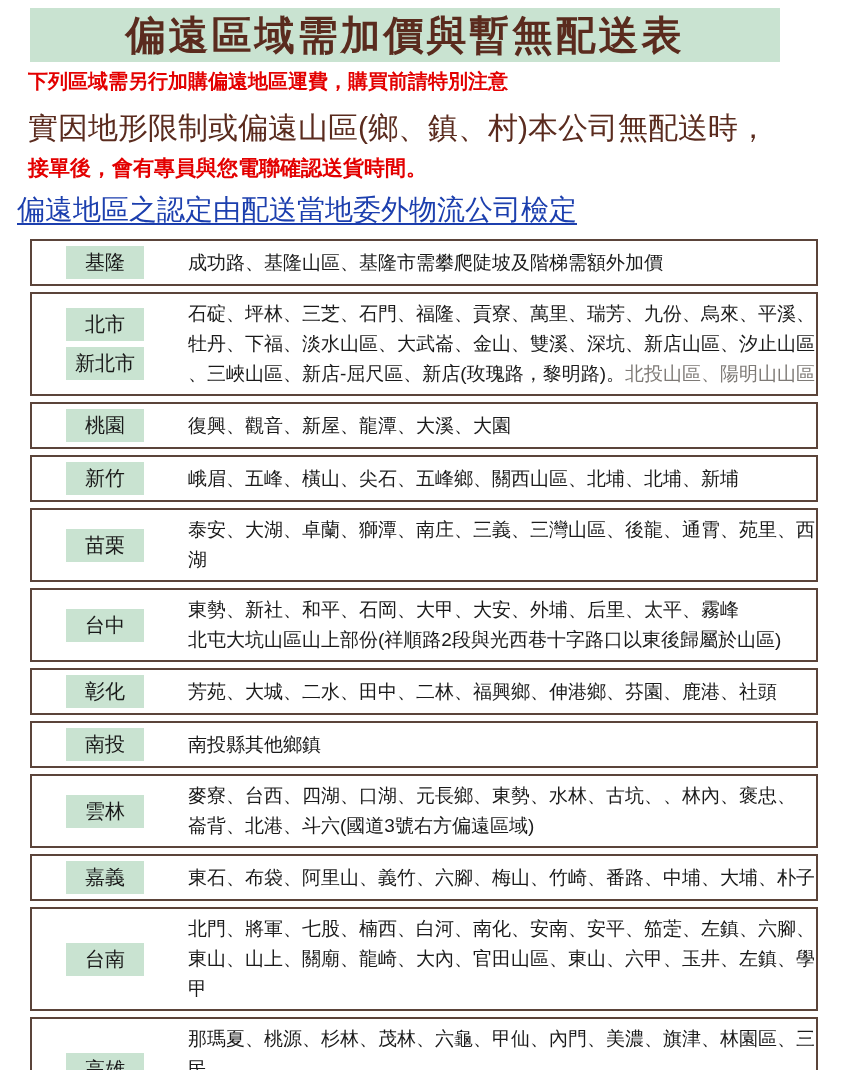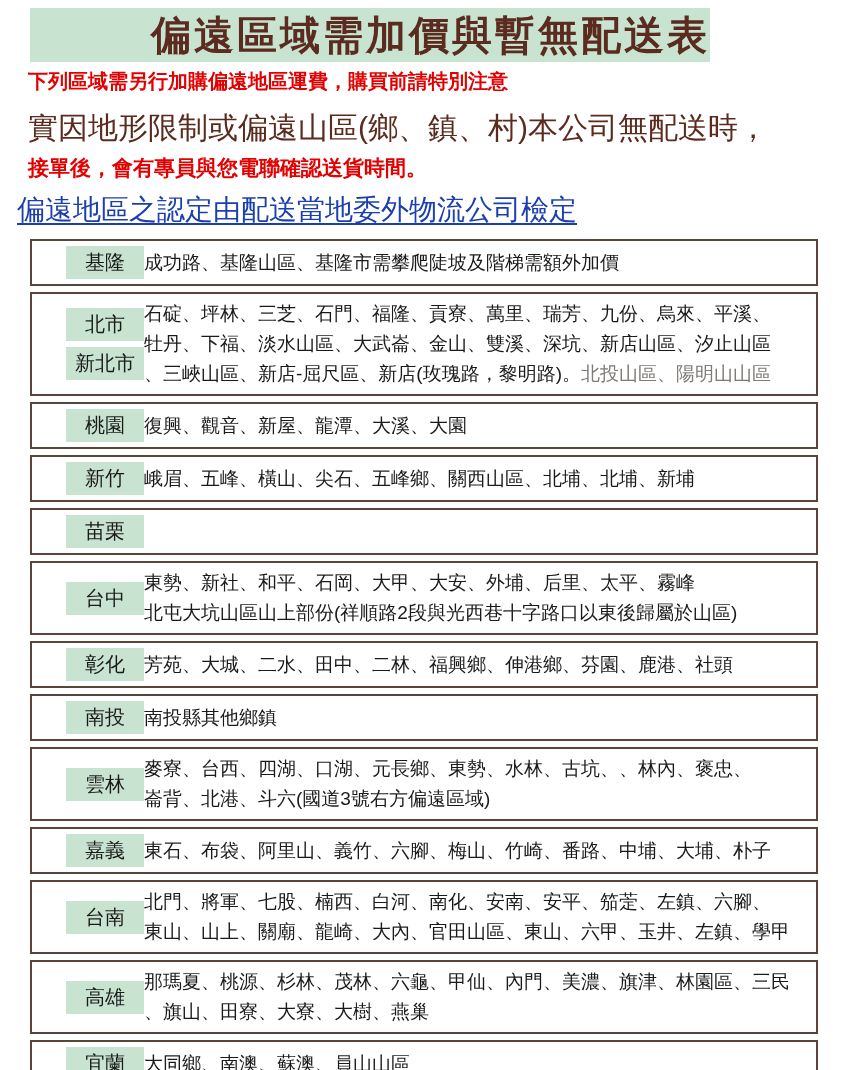--- a/index.html
+++ b/index.html
@@ -2,23 +2,23 @@
 <html><head>
 <meta charset="utf-8">
 <style>
   html,body{margin:0;padding:0;background:#ffffff;}
   body{
     width:850px;height:1070px;position:relative;
     font-family:"Liberation Sans","DejaVu Sans",sans-serif;
     -webkit-font-smoothing:antialiased;
   }
   .title-band{
-    margin:8px 0 0 30px;width:680px;height:54px;
+    margin:8px 0 0 30px;width:750px;height:54px;
     background:var(--green);color:var(--brown);
-    font-size:40px;font-weight:700;text-align:right;line-height:54px;
+    font-size:40px;font-weight:700;text-align:center;line-height:54px;
     letter-spacing:3px;
   }
   .warning{
     margin:6px 0 12px 28px;color:var(--red);
     font-size:20px;font-weight:700;
     font-family:"Liberation Serif","DejaVu Serif",serif;
   }
   .notice{margin:6px 0 0 28px;color:var(--brown);font-size:30px;line-height:41px;}
   .notice-line2{display:flex;align-items:center;gap:10px;}
   .red-note{
@@ -34,21 +34,21 @@
     border:2px solid var(--border);background:#fff;
     display:flex;align-items:center;padding:5px 0;min-height:32px;
   }
   .labels{flex:0 0 112px;display:flex;flex-direction:column;gap:6px;align-items:flex-end;}
   .label-box{
     background:var(--green);color:#1a1a1a;font-size:20px;
     padding:3px 8px;min-width:62px;text-align:center;white-space:nowrap;
   }
   .content{
     flex:1;color:#1a1a1a;font-size:19px;line-height:30px;
-    white-space:pre-line;
+    white-space:pre-line;margin-left:44px;
   }
   .gray{color:var(--gray);}
   :root{
     --green:#c9e3d1;--brown:#5a2b1e;--red:#e30000;
     --blue:#1c3fae;--border:#5b443a;--gray:#7e7a76;
   }
 </style>
 </head>
 <body>
 
@@ -95,20 +95,21 @@
     <div class="labels">
       <div class="label-box">新竹</div>
     </div>
     <div class="content"><span>峨眉、五峰、橫山、尖石、五峰鄉、關西山區、北埔、北埔、新埔</span></div>
   </div>
 
   <div class="row">
     <div class="labels">
       <div class="label-box">苗栗</div>
     </div>
+    <div class="content"><span>泰安、大湖、卓蘭、獅潭、南庄、三義、三灣山區、後龍、通霄、苑里、西湖</span></div>
   </div>
 
   <div class="row">
     <div class="labels">
       <div class="label-box">台中</div>
     </div>
     <div class="content"><span>東勢、新社、和平、石岡、大甲、大安、外埔、后里、太平、霧峰
 北屯大坑山區山上部份(祥順路2段與光西巷十字路口以東後歸屬於山區)</span></div>
   </div>
 

